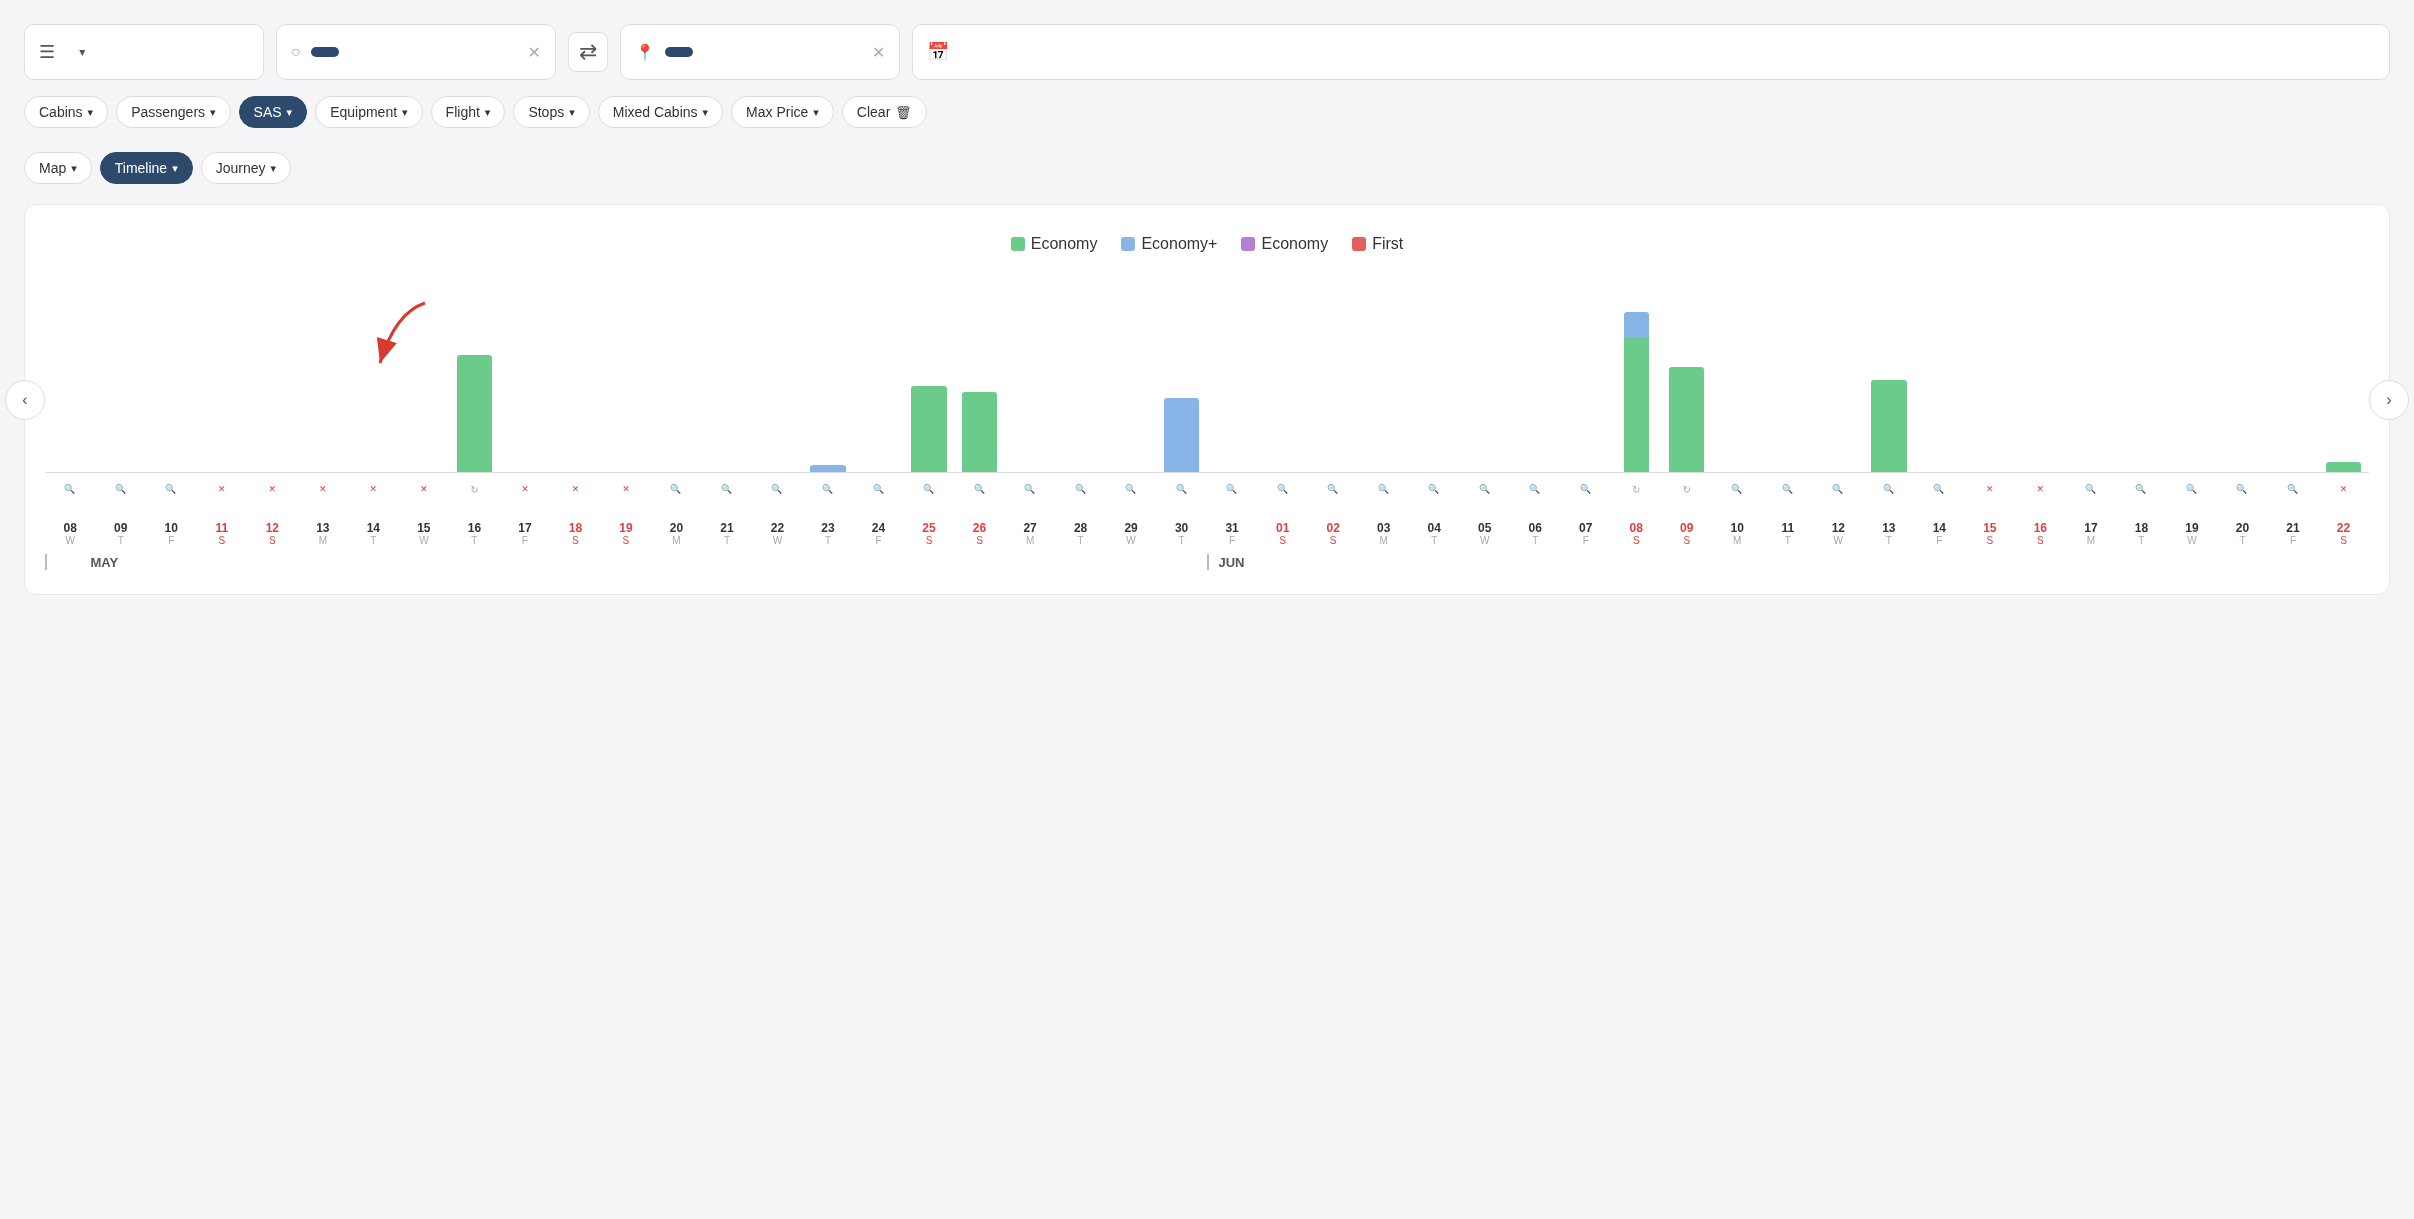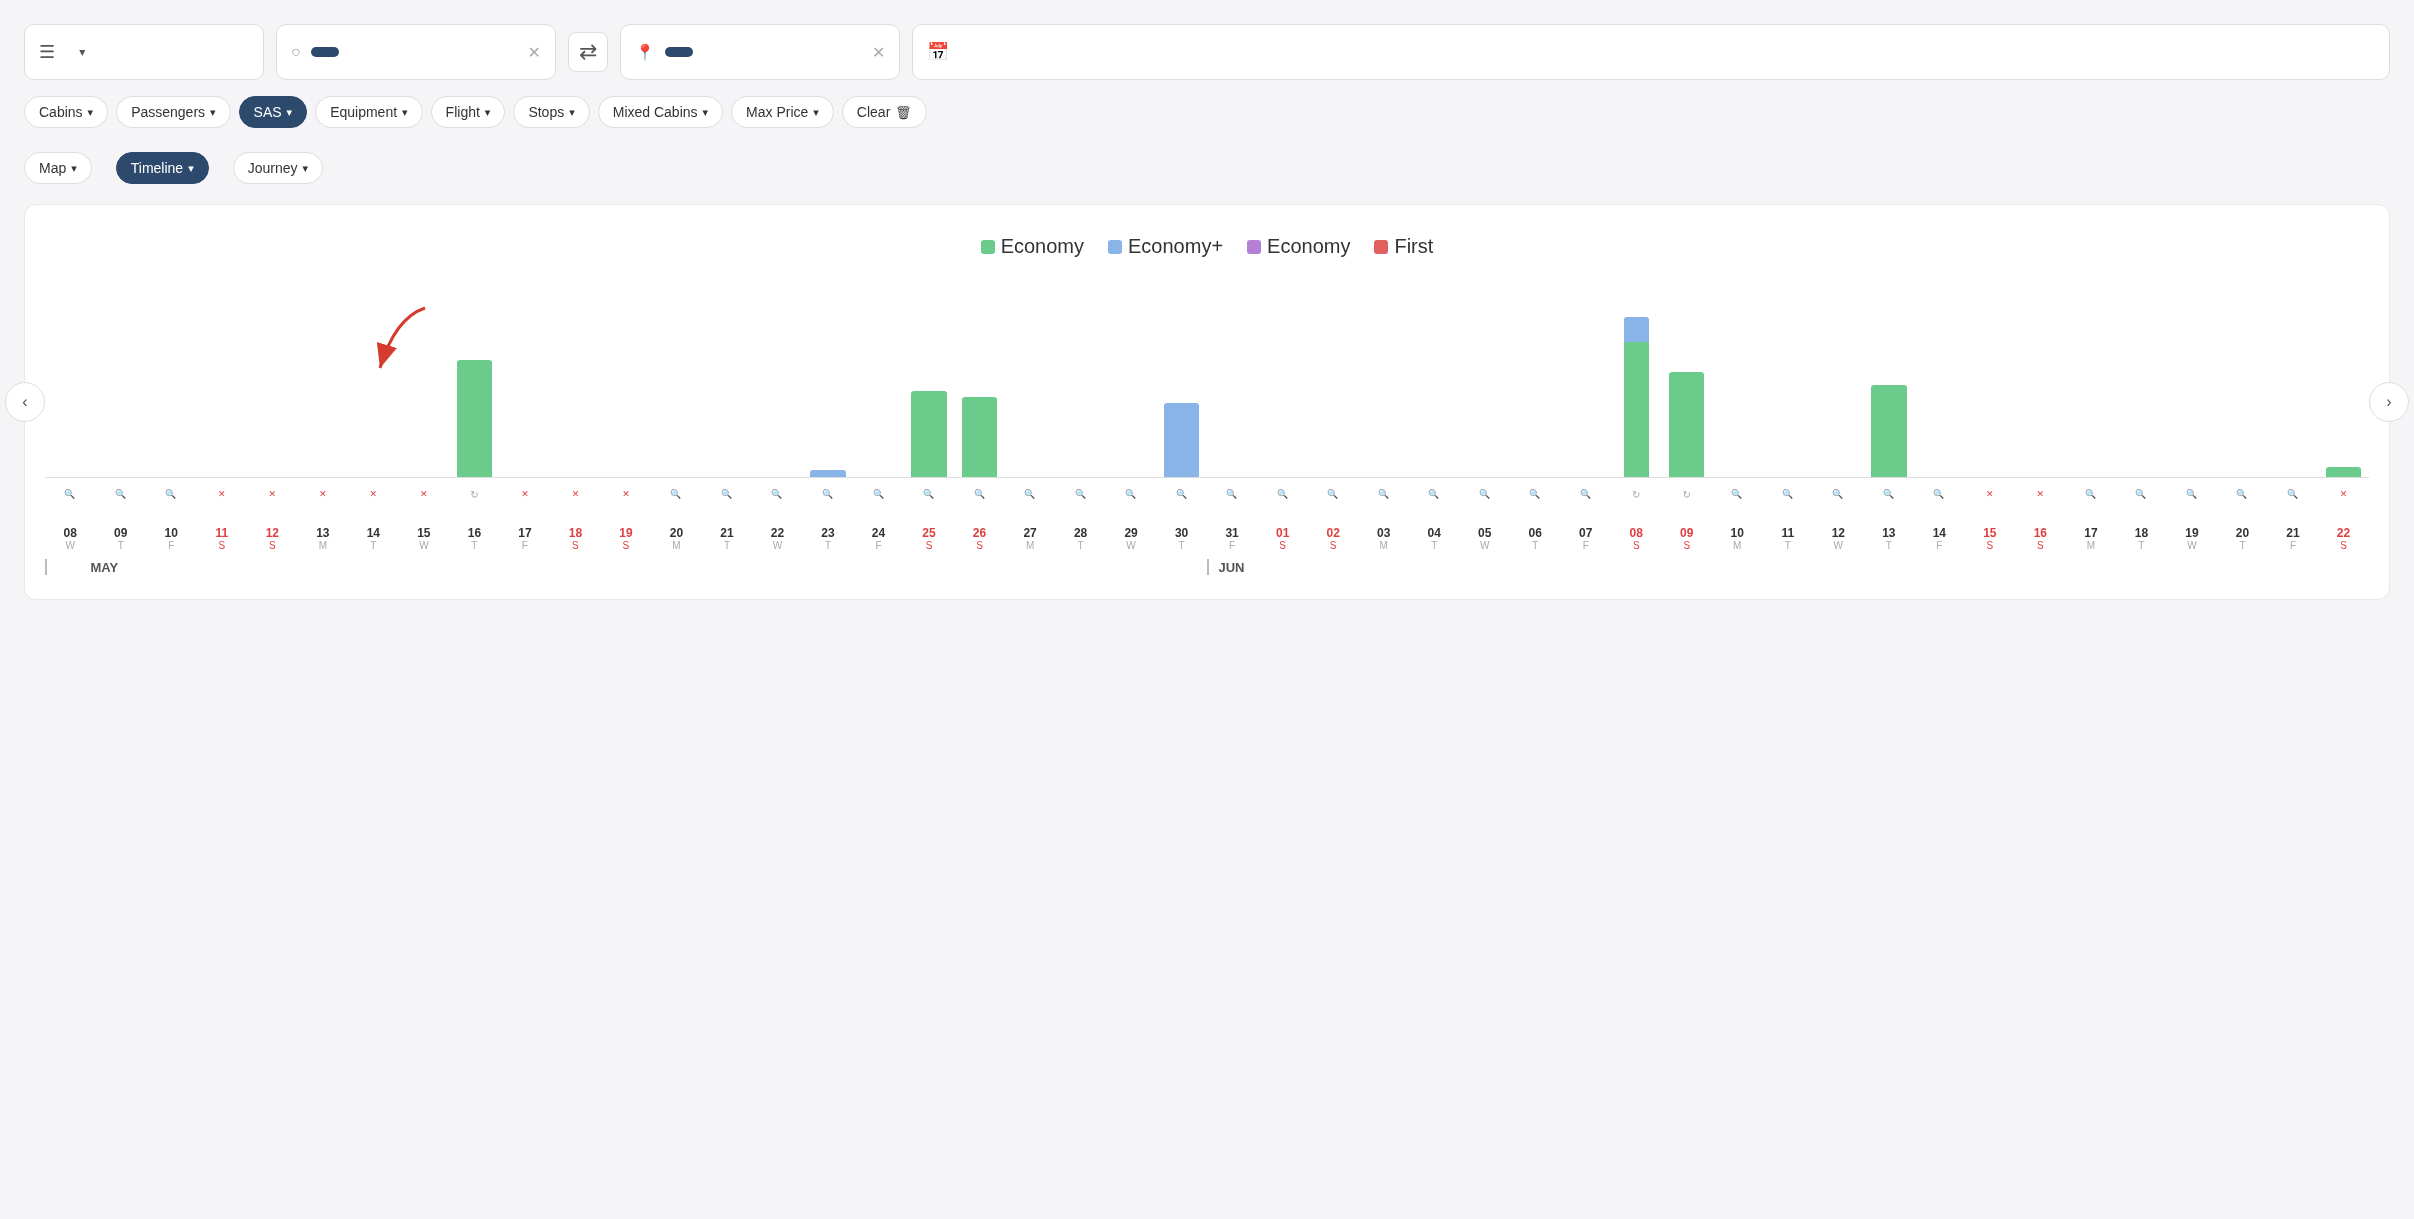--- a/index.html
+++ b/index.html
@@ -78,21 +78,21 @@
       background: #2d4a6d;
       color: #fff;
       border-color: #2d4a6d;
     }
     .filter-btn .chevron { font-size: 11px; }
 
     
     .filter-row2 {
       display: flex;
       align-items: center;
-      gap: 24px;
+      gap: 8px;
       margin-bottom: 20px;
     }
 
     
     .chart-container {
       background: #fff;
       border: 1.5px solid #e8e8e8;
       border-radius: 12px;
       padding: 30px 20px 20px;
       position: relative;
@@ -123,21 +123,21 @@
     .legend {
       display: flex;
       justify-content: center;
       gap: 24px;
       margin-bottom: 20px;
     }
     .legend-item {
       display: flex;
       align-items: center;
       gap: 6px;
-      font-size: 20px;
+      font-size: 16px;
       color: #333;
     }
     .legend-dot {
       width: 14px;
       height: 14px;
       border-radius: 3px;
     }
 
     
     .chart-area {

